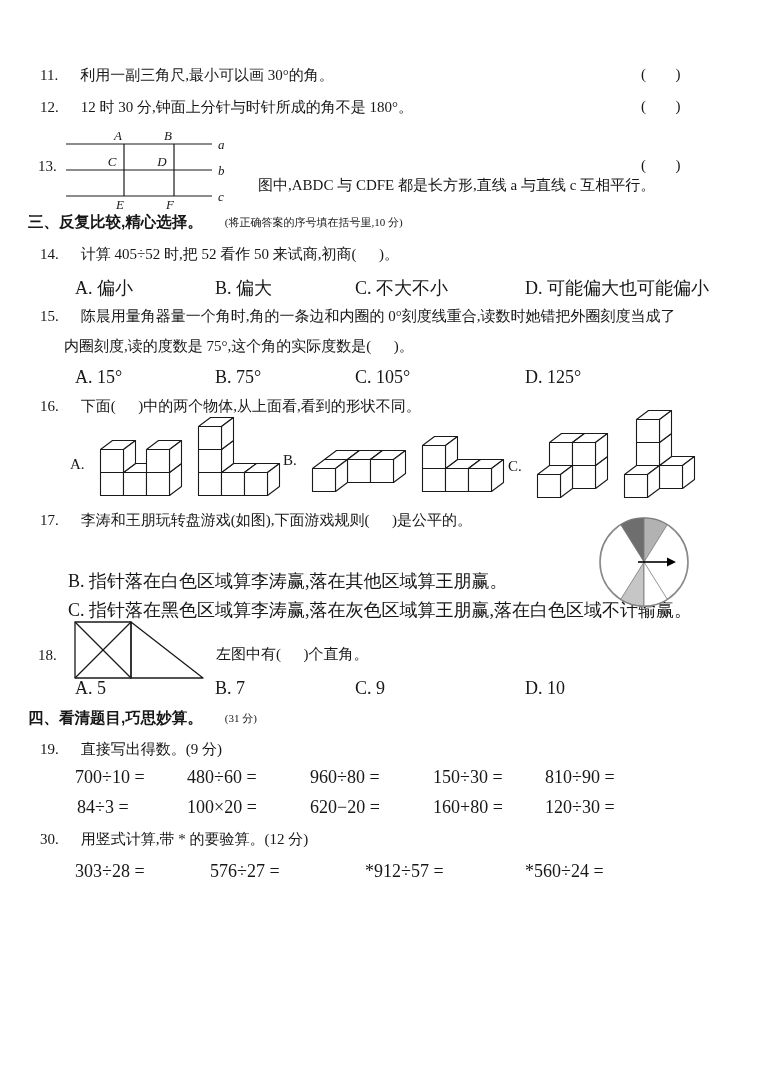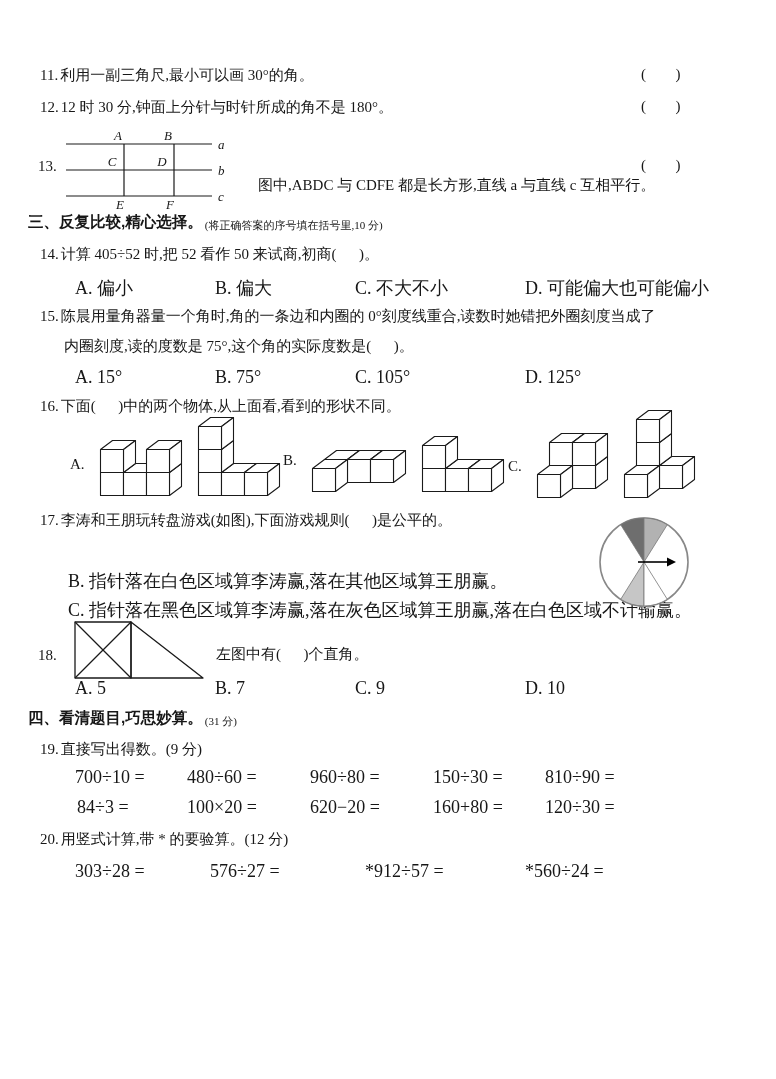--- a/index.html
+++ b/index.html
@@ -2,21 +2,21 @@
 <html><head>
 <meta charset="utf-8">
 <style>
   html,body{margin:0;padding:0;background:#e8e8e8;}
   .page{
     position:relative;width:776px;height:1079px;background:#ffffff;
     font-family:"Liberation Serif","DejaVu Serif",serif;color:#171717;
     overflow:hidden;margin:0 auto;
   }
   .abs{position:absolute;}
-  .row{position:absolute;display:flex;gap:2px;align-items:flex-end;}
+  .row{position:absolute;display:flex;gap:22px;align-items:center;}
   .t{white-space:pre;font-size:15px;line-height:1.25;}
   .blank{white-space:pre;font-size:15px;letter-spacing:1px;}
   .sec-title{font-family:"Liberation Sans","DejaVu Sans",sans-serif;font-weight:700;font-size:15.5px;white-space:pre;}
   .sec-note{font-size:11px;white-space:pre;}
   .it{}
   .opt{position:absolute;font-size:18px;white-space:pre;}
   .cube-group{position:absolute;display:flex;align-items:flex-end;gap:14px;}
   .cube-label{font-size:15px;margin-bottom:24px;}
   .cube-objs{display:flex;align-items:flex-end;gap:14px;}
   .cube-objs svg{display:block;}
@@ -250,21 +250,21 @@
   <span class="opt" style="left:310px;top:767px">960÷80 =</span>
   <span class="opt" style="left:433px;top:767px">150÷30 =</span>
   <span class="opt" style="left:545px;top:767px">810÷90 =</span>
   <span class="opt" style="left:77px;top:797px">84÷3 =</span>
   <span class="opt" style="left:187px;top:797px">100×20 =</span>
   <span class="opt" style="left:310px;top:797px">620−20 =</span>
   <span class="opt" style="left:433px;top:797px">160+80 =</span>
   <span class="opt" style="left:545px;top:797px">120÷30 =</span>
 
   <div class="row" style="left:40px;top:830px">
-    <span class="t">20.</span>
+    <span class="t">30.</span>
     <span class="t">用竖式计算,带 * 的要验算。(12 分)</span>
   </div>
   <span class="opt" style="left:75px;top:861px">303÷28 =</span>
   <span class="opt" style="left:210px;top:861px">576÷27 =</span>
   <span class="opt" style="left:365px;top:861px">*912÷57 =</span>
   <span class="opt" style="left:525px;top:861px">*560÷24 =</span>
 
 </div>
 
 </body></html>

